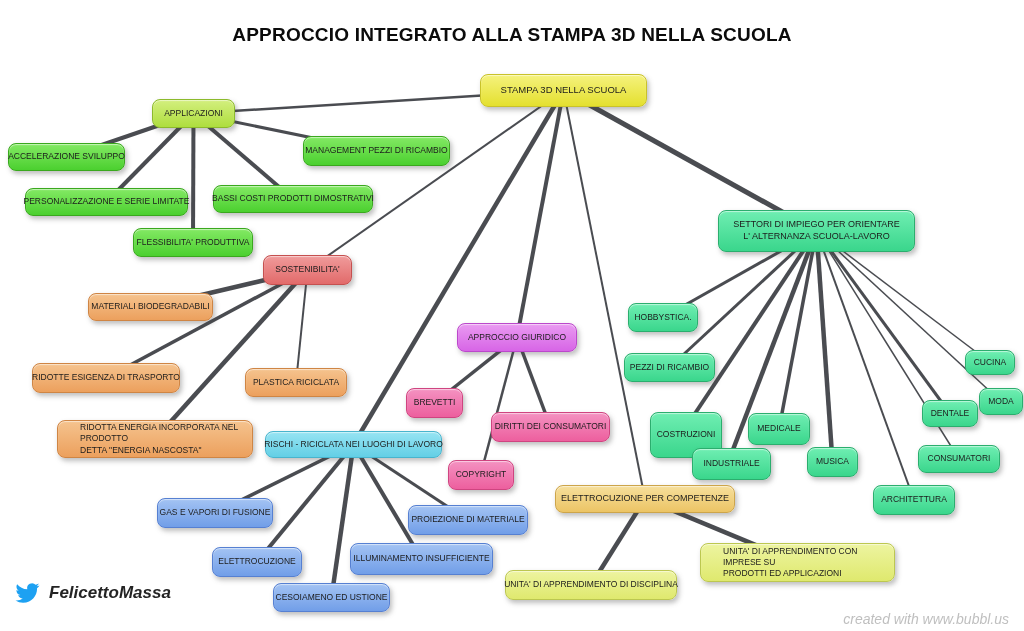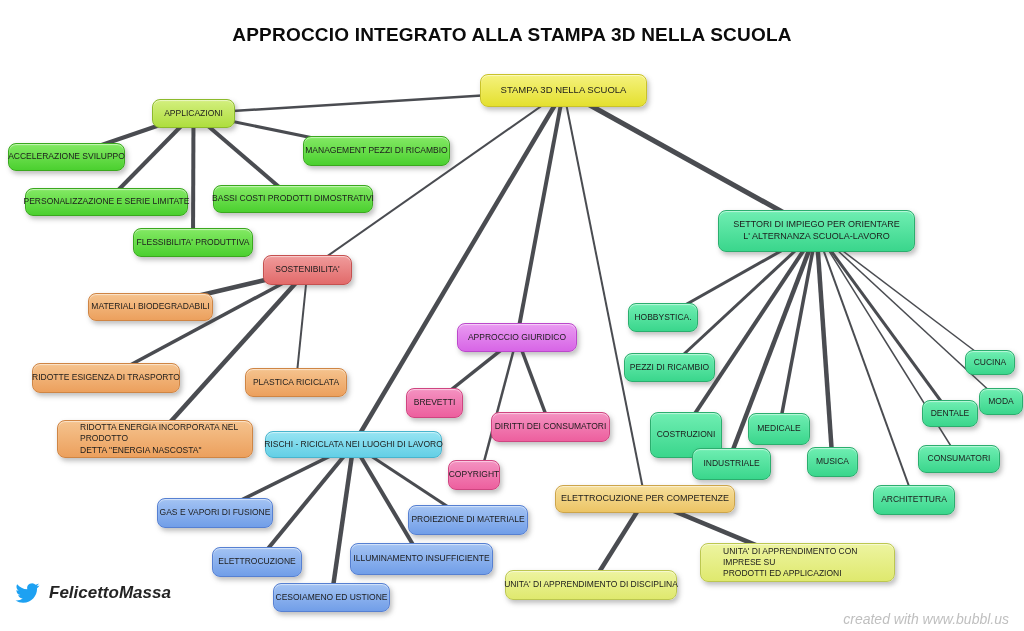--- a/index.html
+++ b/index.html
@@ -122,21 +122,21 @@
     </div>
     <div class="node" style="left: 457px; top: 323px; width: 120px; height: 29px; background: linear-gradient(rgb(233, 154, 241), rgb(215, 101, 230)); border-color: rgb(187, 72, 203);">
       <span>APPROCCIO GIURIDICO</span>
     </div>
     <div class="node" style="left: 406px; top: 388px; width: 57px; height: 30px; background: linear-gradient(rgb(244, 146, 193), rgb(237, 95, 158)); border-color: rgb(207, 68, 128);">
       <span>BREVETTI</span>
     </div>
     <div class="node" style="left: 491px; top: 412px; width: 119px; height: 30px; background: linear-gradient(rgb(244, 146, 193), rgb(237, 95, 158)); border-color: rgb(207, 68, 128);">
       <span>DIRITTI DEI CONSUMATORI</span>
     </div>
-    <div class="node" style="left: 448px; top: 460px; width: 52px; height: 30px; background: linear-gradient(rgb(244, 146, 193), rgb(237, 95, 158)); border-color: rgb(207, 68, 128);">
+    <div class="node" style="left: 448px; top: 460px; width: 66px; height: 30px; background: linear-gradient(rgb(244, 146, 193), rgb(237, 95, 158)); border-color: rgb(207, 68, 128);">
       <span>COPYRIGHT</span>
     </div>
     <div class="node wrap" style="left: 718px; top: 210px; width: 197px; height: 42px; background: linear-gradient(rgb(111, 238, 178), rgb(58, 214, 140)); border-color: rgb(43, 174, 110); font-size: 9px;"><span>SETTORI DI IMPIEGO PER ORIENTARE
 L' ALTERNANZA SCUOLA-LAVORO</span></div>
     <div class="node" style="left: 628px; top: 303px; width: 70px; height: 29px; background: linear-gradient(rgb(111, 238, 178), rgb(58, 214, 140)); border-color: rgb(43, 174, 110);">
       <span>HOBBYSTICA.</span>
     </div>
     <div class="node" style="left: 624px; top: 353px; width: 91px; height: 29px; background: linear-gradient(rgb(111, 238, 178), rgb(58, 214, 140)); border-color: rgb(43, 174, 110);">
       <span>PEZZI DI RICAMBIO</span>
     </div>

